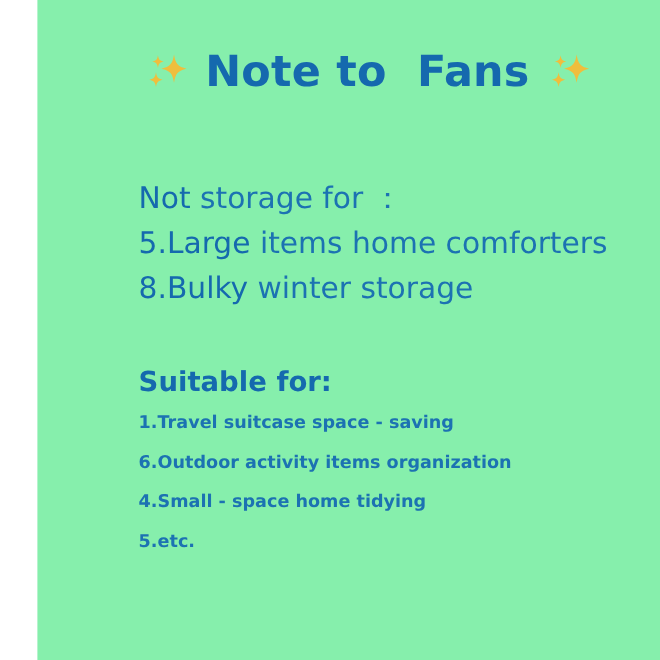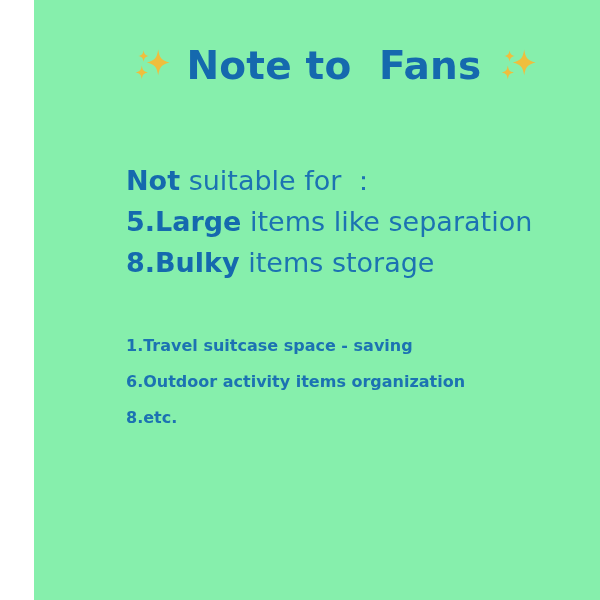--- a/index.html
+++ b/index.html
@@ -62,21 +62,21 @@
     font-family: "DejaVu Sans", sans-serif;
     white-space: pre;
   }
 
   
   .block-not .line {
     font-size: 27px;
     line-height: 41px;
   }
   .block-not .lead {
-    font-weight: bold;
+    font-weight: normal;
     color: #1569ae;
   }
 
   
   .block-yes .heading {
     font-size: 25px;
     line-height: 38px;
     font-weight: bold;
     color: #1569ae;
   }
@@ -110,27 +110,29 @@
         <g fill="#efbe3d">
           <path d="M29.2 5.5 C30.6 14.2 32.6 16.4 40.6 18.4 C32.6 20.4 30.6 22.6 29.2 31.3 C27.8 22.6 25.8 20.4 17.8 18.4 C25.8 16.4 27.8 14.2 29.2 5.5 Z"></path>
           <path d="M14.6 6.2 C15.3 10.2 16.1 11.1 19.8 12.0 C16.1 12.9 15.3 13.8 14.6 17.8 C13.9 13.8 13.1 12.9 9.4 12.0 C13.1 11.1 13.9 10.2 14.6 6.2 Z"></path>
           <path d="M12.8 21.6 C13.6 26.3 14.5 27.3 18.8 28.4 C14.5 29.5 13.6 30.5 12.8 35.2 C12.0 30.5 11.1 29.5 6.8 28.4 C11.1 27.3 12.0 26.3 12.8 21.6 Z"></path>
         </g>
       </svg>
     </span>
   </div>
 
   <div class="block block-not">
-    <div class="line"><span class="lead">Not</span><span> suitable for ：</span></div>
+    <div class="line"><span class="lead">Not</span><span> storage for ：</span></div>
 
-    <div class="line"><span class="lead">5.Large</span><span> items like separation</span></div>
+    <div class="line"><span class="lead">5.Large</span><span> items home comforters</span></div>
 
-    <div class="line"><span class="lead">8.Bulky</span><span> items storage</span></div>
+    <div class="line"><span class="lead">8.Bulky</span><span> winter storage</span></div>
   </div>
 
   <div class="block block-yes">
+    <div class="heading">Suitable for:</div>
 
     <div class="item">1.Travel suitcase space - saving</div>
     <div class="item">6.Outdoor activity items organization</div>
-    <div class="item">8.etc.</div>
+    <div class="item">4.Small - space home tidying</div>
+    <div class="item">5.etc.</div>
   </div>
 
 </div>
 
 </body></html>

